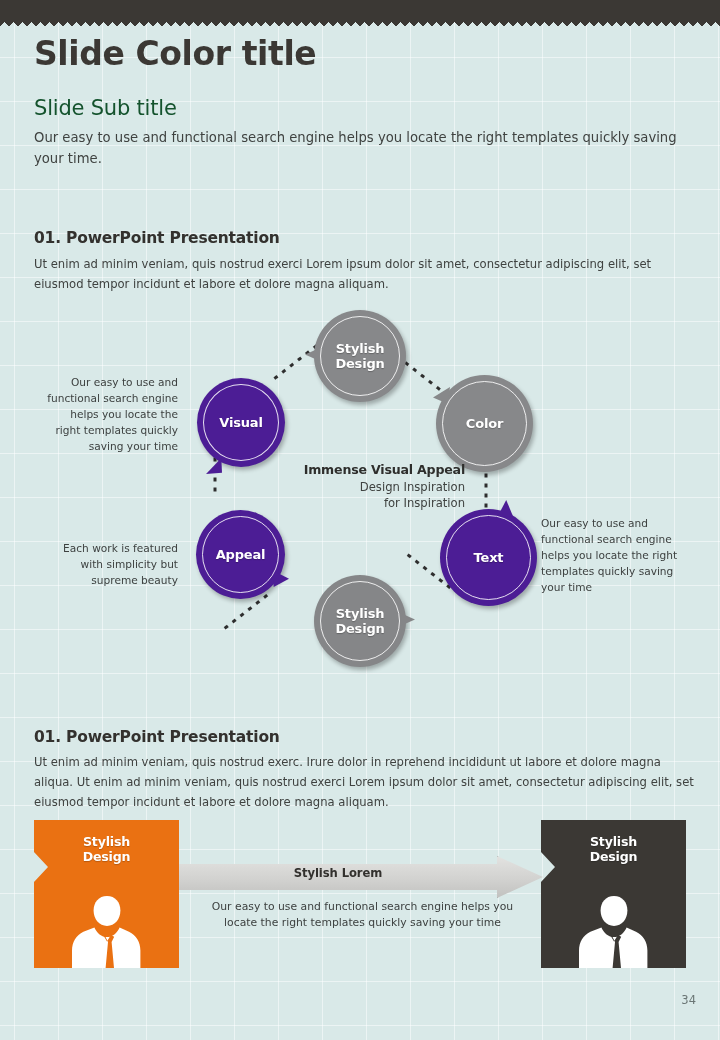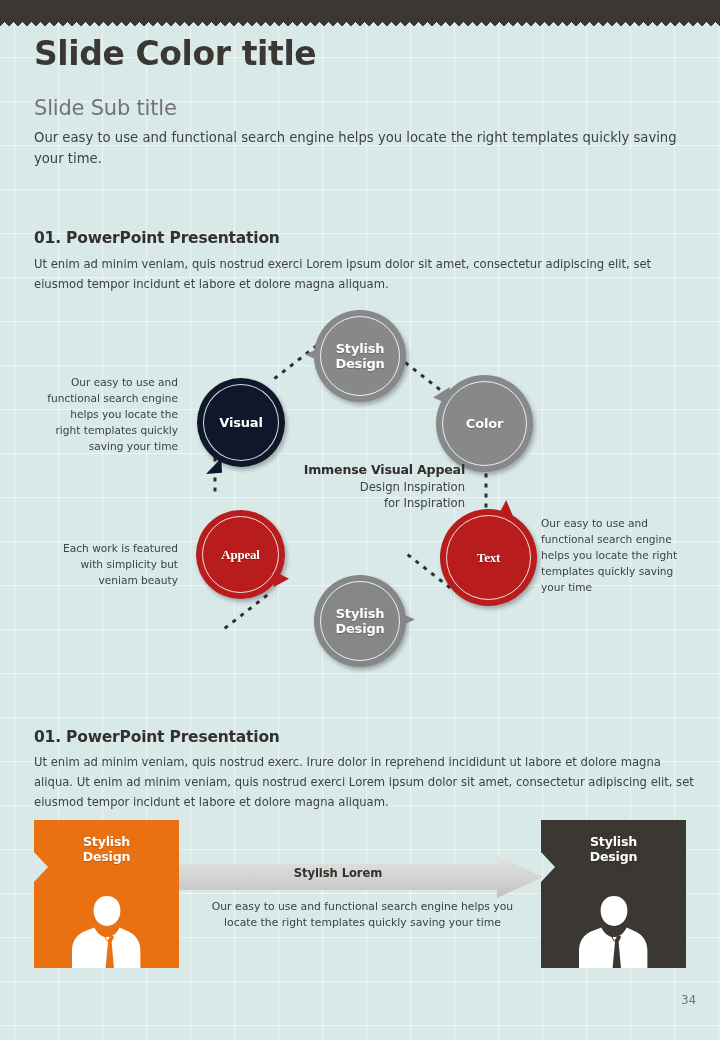--- a/index.html
+++ b/index.html
@@ -81,21 +81,21 @@
     font-weight: bold;
     color: #3b3834;
     letter-spacing: -0.4px;
     line-height: 1.1;
   }
   #sub-title {
     position: absolute;
     left: 34px; top: 96px;
     font-size: 21px;
     font-weight: normal;
-    color: #737373;
+    color: #14532d;
     letter-spacing: -0.2px;
   }
   #intro-text {
     position: absolute;
     left: 34px; top: 127px;
     width: 660px;
     font-size: 13.2px;
     color: #3f4240;
     line-height: 1.6;
   }
@@ -154,22 +154,22 @@
     letter-spacing: -0.2px;
     text-shadow: 0 1px 1px rgba(0,0,0,0.25);
   }
   .bubble .tail {
     position: absolute;
     width: 17px; height: 17px;
     background: inherit;
   }
 
   .c-grey   { background: #87888a; }
-  .c-orange { background: #0f172a; text-decoration: underline; }
-  .c-teal   { background: #b91c1c; font-family: Liberation Serif, serif; }
+  .c-orange { background: #4c1d95; text-decoration: underline; }
+  .c-teal   { background: #4c1d95; }
   .c-dgrey  { background: #858688; }
 
   
   .tail.tl { left: -3px;  top: 12px;   clip-path: polygon(100% 0, 0 62%, 88% 100%); }
   .tail.l  { left: -9px;  top: 36px;   clip-path: polygon(100% 6%, 0 50%, 100% 94%); }
   .tail.bl { left: 8px;   bottom: -7px;clip-path: polygon(6% 100%, 96% 6%, 100% 92%); }
   .tail.br { right: -4px; bottom: 12px;clip-path: polygon(0 0, 100% 52%, 10% 100%); }
   .tail.r  { right: -9px; top: 36px;   clip-path: polygon(0 6%, 100% 50%, 0 94%); }
   .tail.t  { right: 24px; top: -9px;   clip-path: polygon(8% 100%, 60% 0, 100% 96%); }
 
@@ -367,21 +367,21 @@
 
     <div id="center-caption">
       <div class="cc-title">Immense Visual Appeal</div>
       <div class="cc-sub">
         <span>Design Inspiration</span><br>
         <span>for Inspiration</span>
       </div>
     </div>
 
     <div class="side-note" id="note-visual">Our easy to use and functional search engine helps you locate the right templates quickly saving your time</div>
-    <div class="side-note" id="note-appeal">Each work is featured with simplicity but veniam beauty</div>
+    <div class="side-note" id="note-appeal">Each work is featured with simplicity but supreme beauty</div>
     <div class="side-note" id="note-text">Our easy to use and functional search engine helps you locate the right templates quickly saving your time</div>
   </div>
 
   <div class="section-head" id="sec2-head">01. PowerPoint Presentation</div>
   <div class="section-body" id="sec2-body">Ut enim ad minim veniam, quis nostrud exerc. Irure dolor in reprehend incididunt ut labore et dolore magna aliqua. Ut enim ad minim veniam, quis nostrud exerci  Lorem ipsum dolor sit amet, consectetur adipiscing elit, set eiusmod tempor incidunt et labore et dolore magna aliquam.</div>
 
   <div id="process">
 
     <div class="pbox" id="pbox-left">
       <div class="ptitle">

